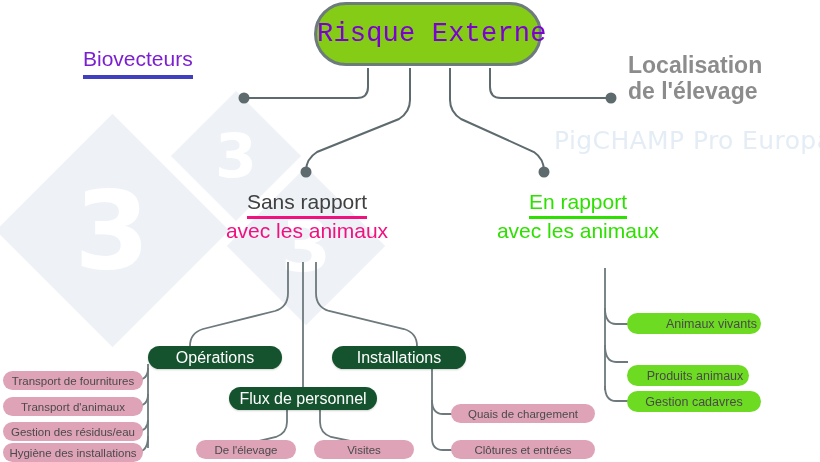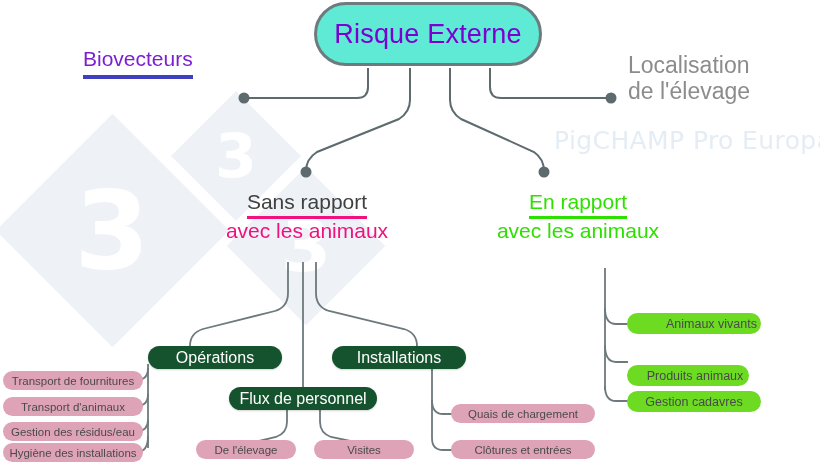--- a/index.html
+++ b/index.html
@@ -69,24 +69,25 @@
   }
   .enddot { fill: #5d6a6e; }
 
   
   .node { position: absolute; z-index: 2; }
 
   #root-node {
     box-sizing: border-box;
     border: 3px solid #6d7a7e;
     border-radius: 40px;
-    background: #5eead4;
+    background: #84cc16;
     display: flex;
     align-items: center;
-    justify-content: center;
+    justify-content: flex-start;
+    font-family: Liberation Mono, monospace;
   }
   #root-node .label {
     color: #7b00d1;
     font-size: 27px;
     letter-spacing: .2px;
     white-space: nowrap;
   }
 
   .heading {
     position: absolute;
@@ -108,20 +109,21 @@
     color: #7b1fd1;
     border-bottom: 4px solid #3f3fbf;
     padding-bottom: 4px;
   }
   #heading-biovecteurs { font-size: 0; }
   #heading-localisation {
     color: #8c8c8c;
     font-size: 23px;
     line-height: 1.15;
     text-align: left;
+    font-weight: bold;
   }
   #heading-sans .ln1 {
     color: #404040;
     border-bottom: 3px solid #f0117f;
     padding-bottom: 2px;
   }
   #heading-sans .ln2 { color: #f0117f; }
   #heading-en .ln1 {
     color: #2ee000;
     border-bottom: 3px solid #2ee000;

